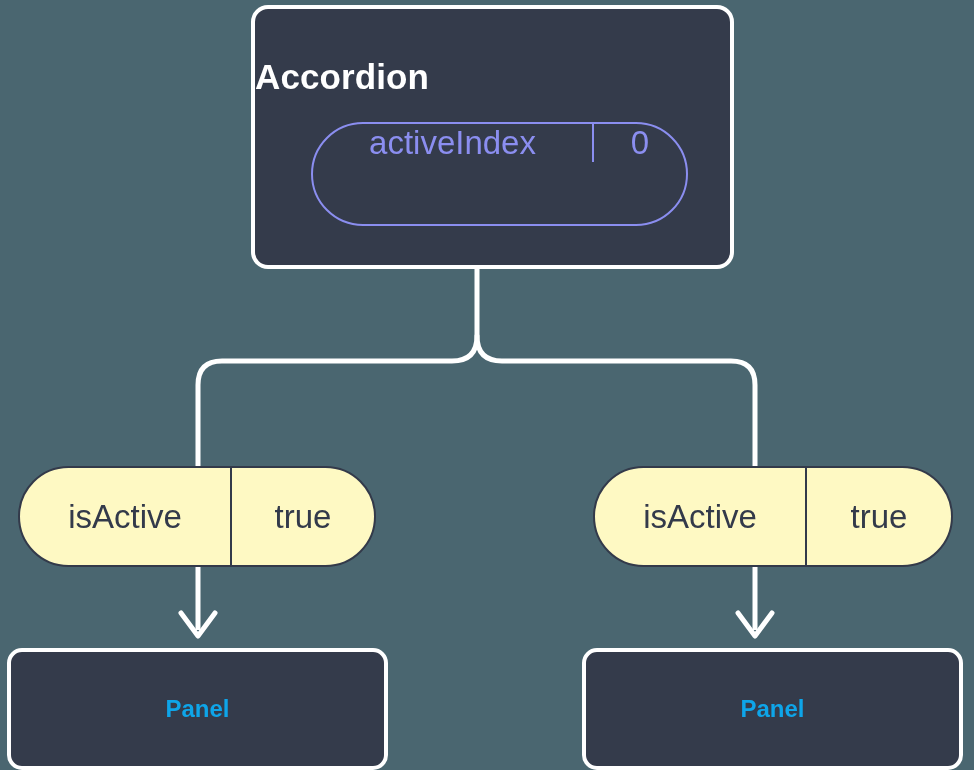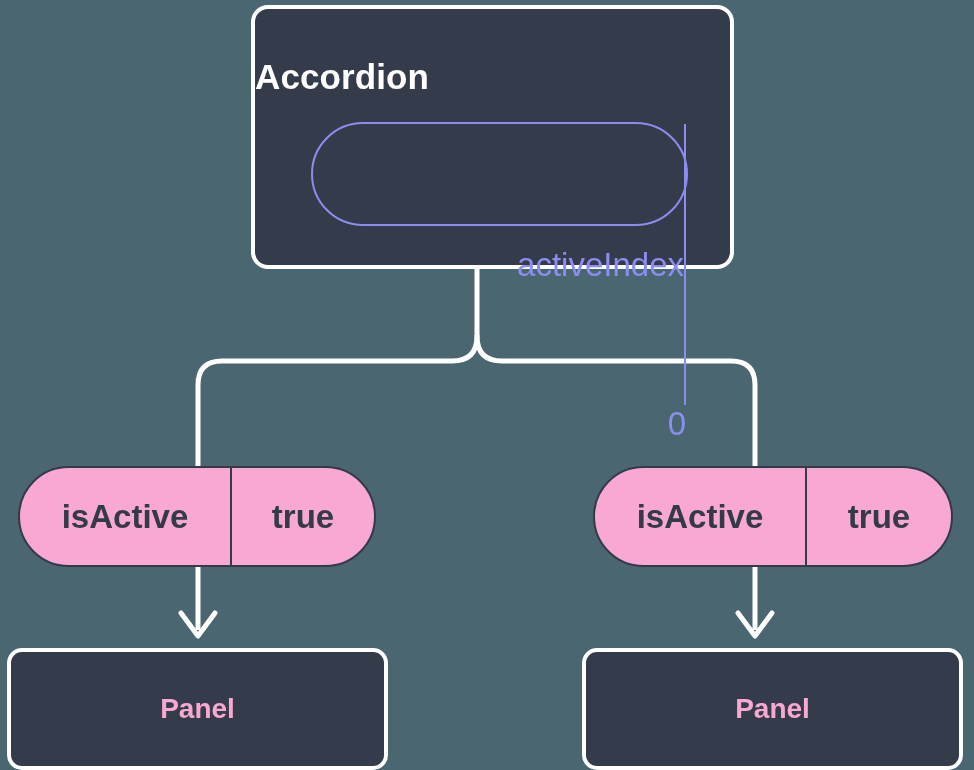--- a/index.html
+++ b/index.html
@@ -67,23 +67,22 @@
   #active-index-pill {
     position: absolute;
     box-sizing: border-box;
     left: 56px;
     top: 113px;
     width: 377px;
     height: 104px;
     border: 2px solid #8b8ef0;
     border-radius: 52px;
     display: flex;
-    align-items: flex-end;
+    align-items: flex-start;
     background: transparent;
-    flex-direction: column;
   }
   #active-index-pill .pill-key {
     flex: 0 0 281px;
     display: flex;
     align-items: center;
     justify-content: center;
     color: #8b8ef0;
     font-size: 33px;
     border-right: 2px solid #8b8ef0;
     box-sizing: border-box;
@@ -95,27 +94,26 @@
     justify-content: center;
     color: #8b8ef0;
     font-size: 33px;
   }
 
   
   .pill-solid {
     position: absolute;
     box-sizing: border-box;
     height: 101px;
-    background: #f9a8d4;
+    background: #fef9c3;
     border: 2.5px solid #333a4a;
     border-radius: 51px;
     display: flex;
     align-items: stretch;
     overflow: hidden;
-    font-weight: bold;
   }
   .pill-solid .pill-key {
     display: flex;
     align-items: center;
     justify-content: center;
     color: #333a4a;
     font-size: 33px;
     border-right: 2.5px solid #333a4a;
     box-sizing: border-box;
   }
@@ -148,22 +146,22 @@
     box-sizing: border-box;
     background: #343b4b;
     border: 4px solid #ffffff;
     border-radius: 15px;
     height: 122px;
     display: flex;
     align-items: center;
     justify-content: center;
   }
   .panel-node .panel-label {
-    color: #f9a8d4;
-    font-size: 28px;
+    color: #0ea5e9;
+    font-size: 24px;
     font-weight: 600;
   }
   #panel-left {
     left: 7px;
     top: 648px;
     width: 381px;
   }
   #panel-right {
     left: 582px;
     top: 648px;

